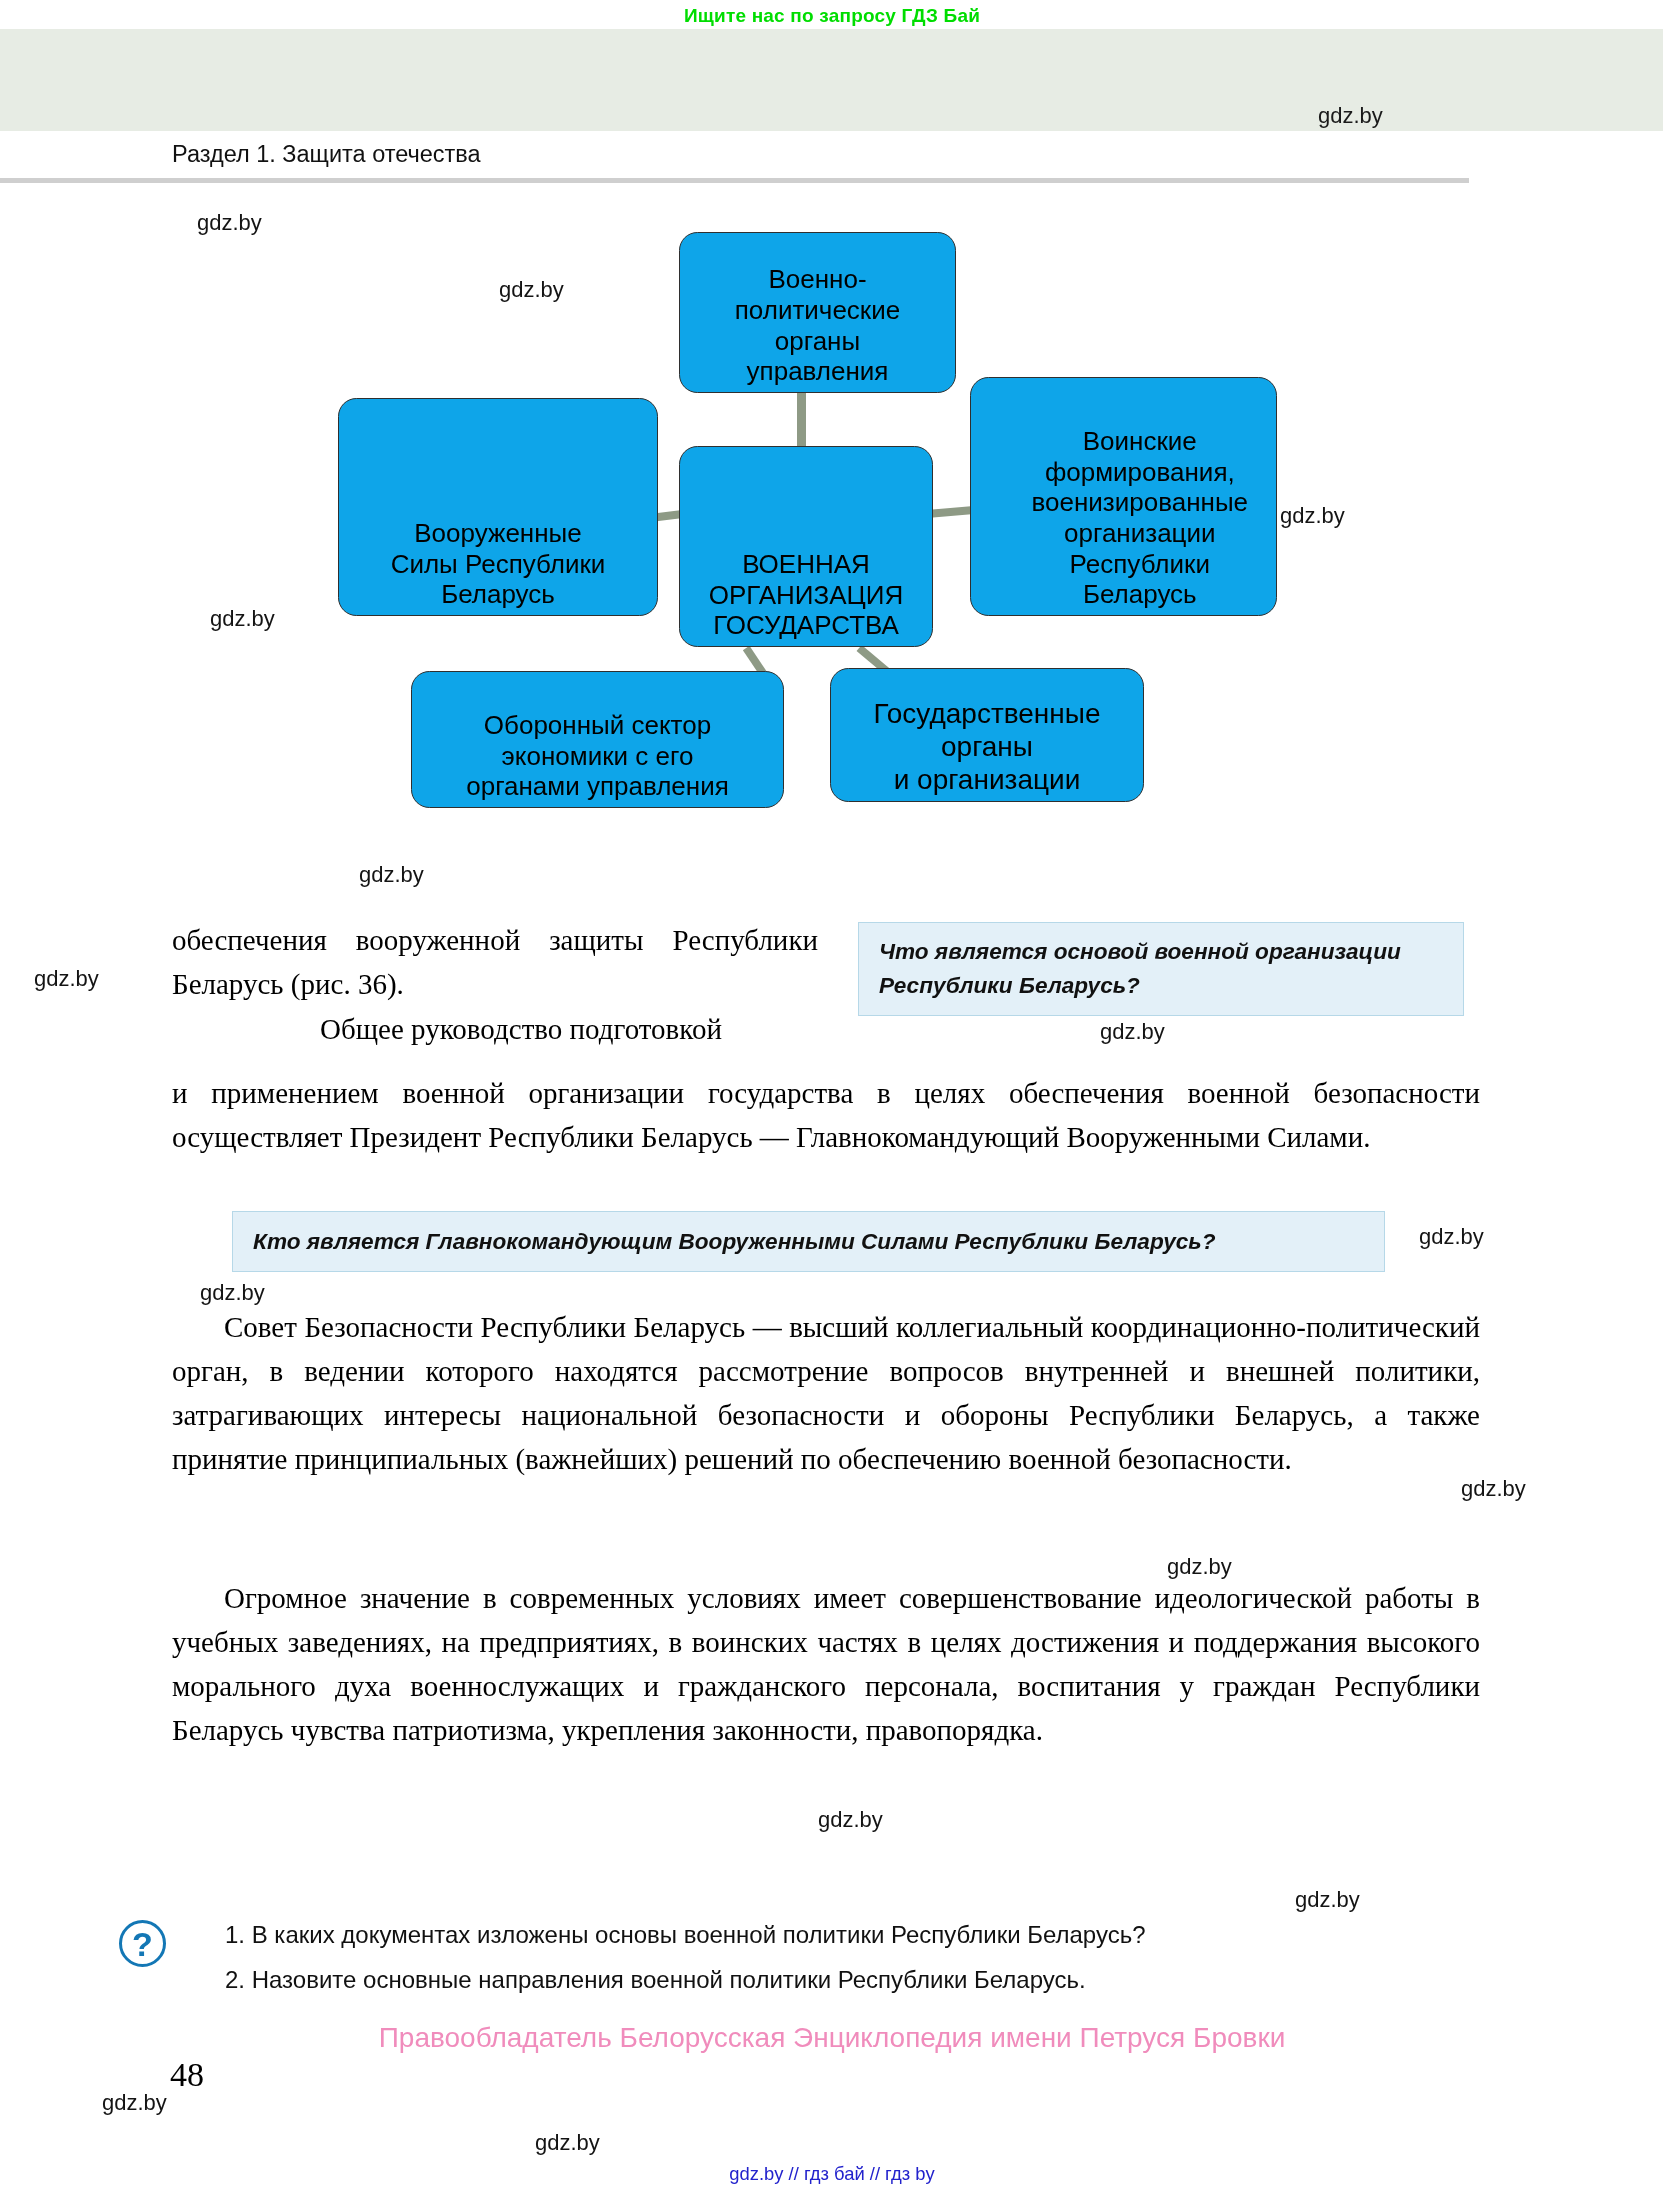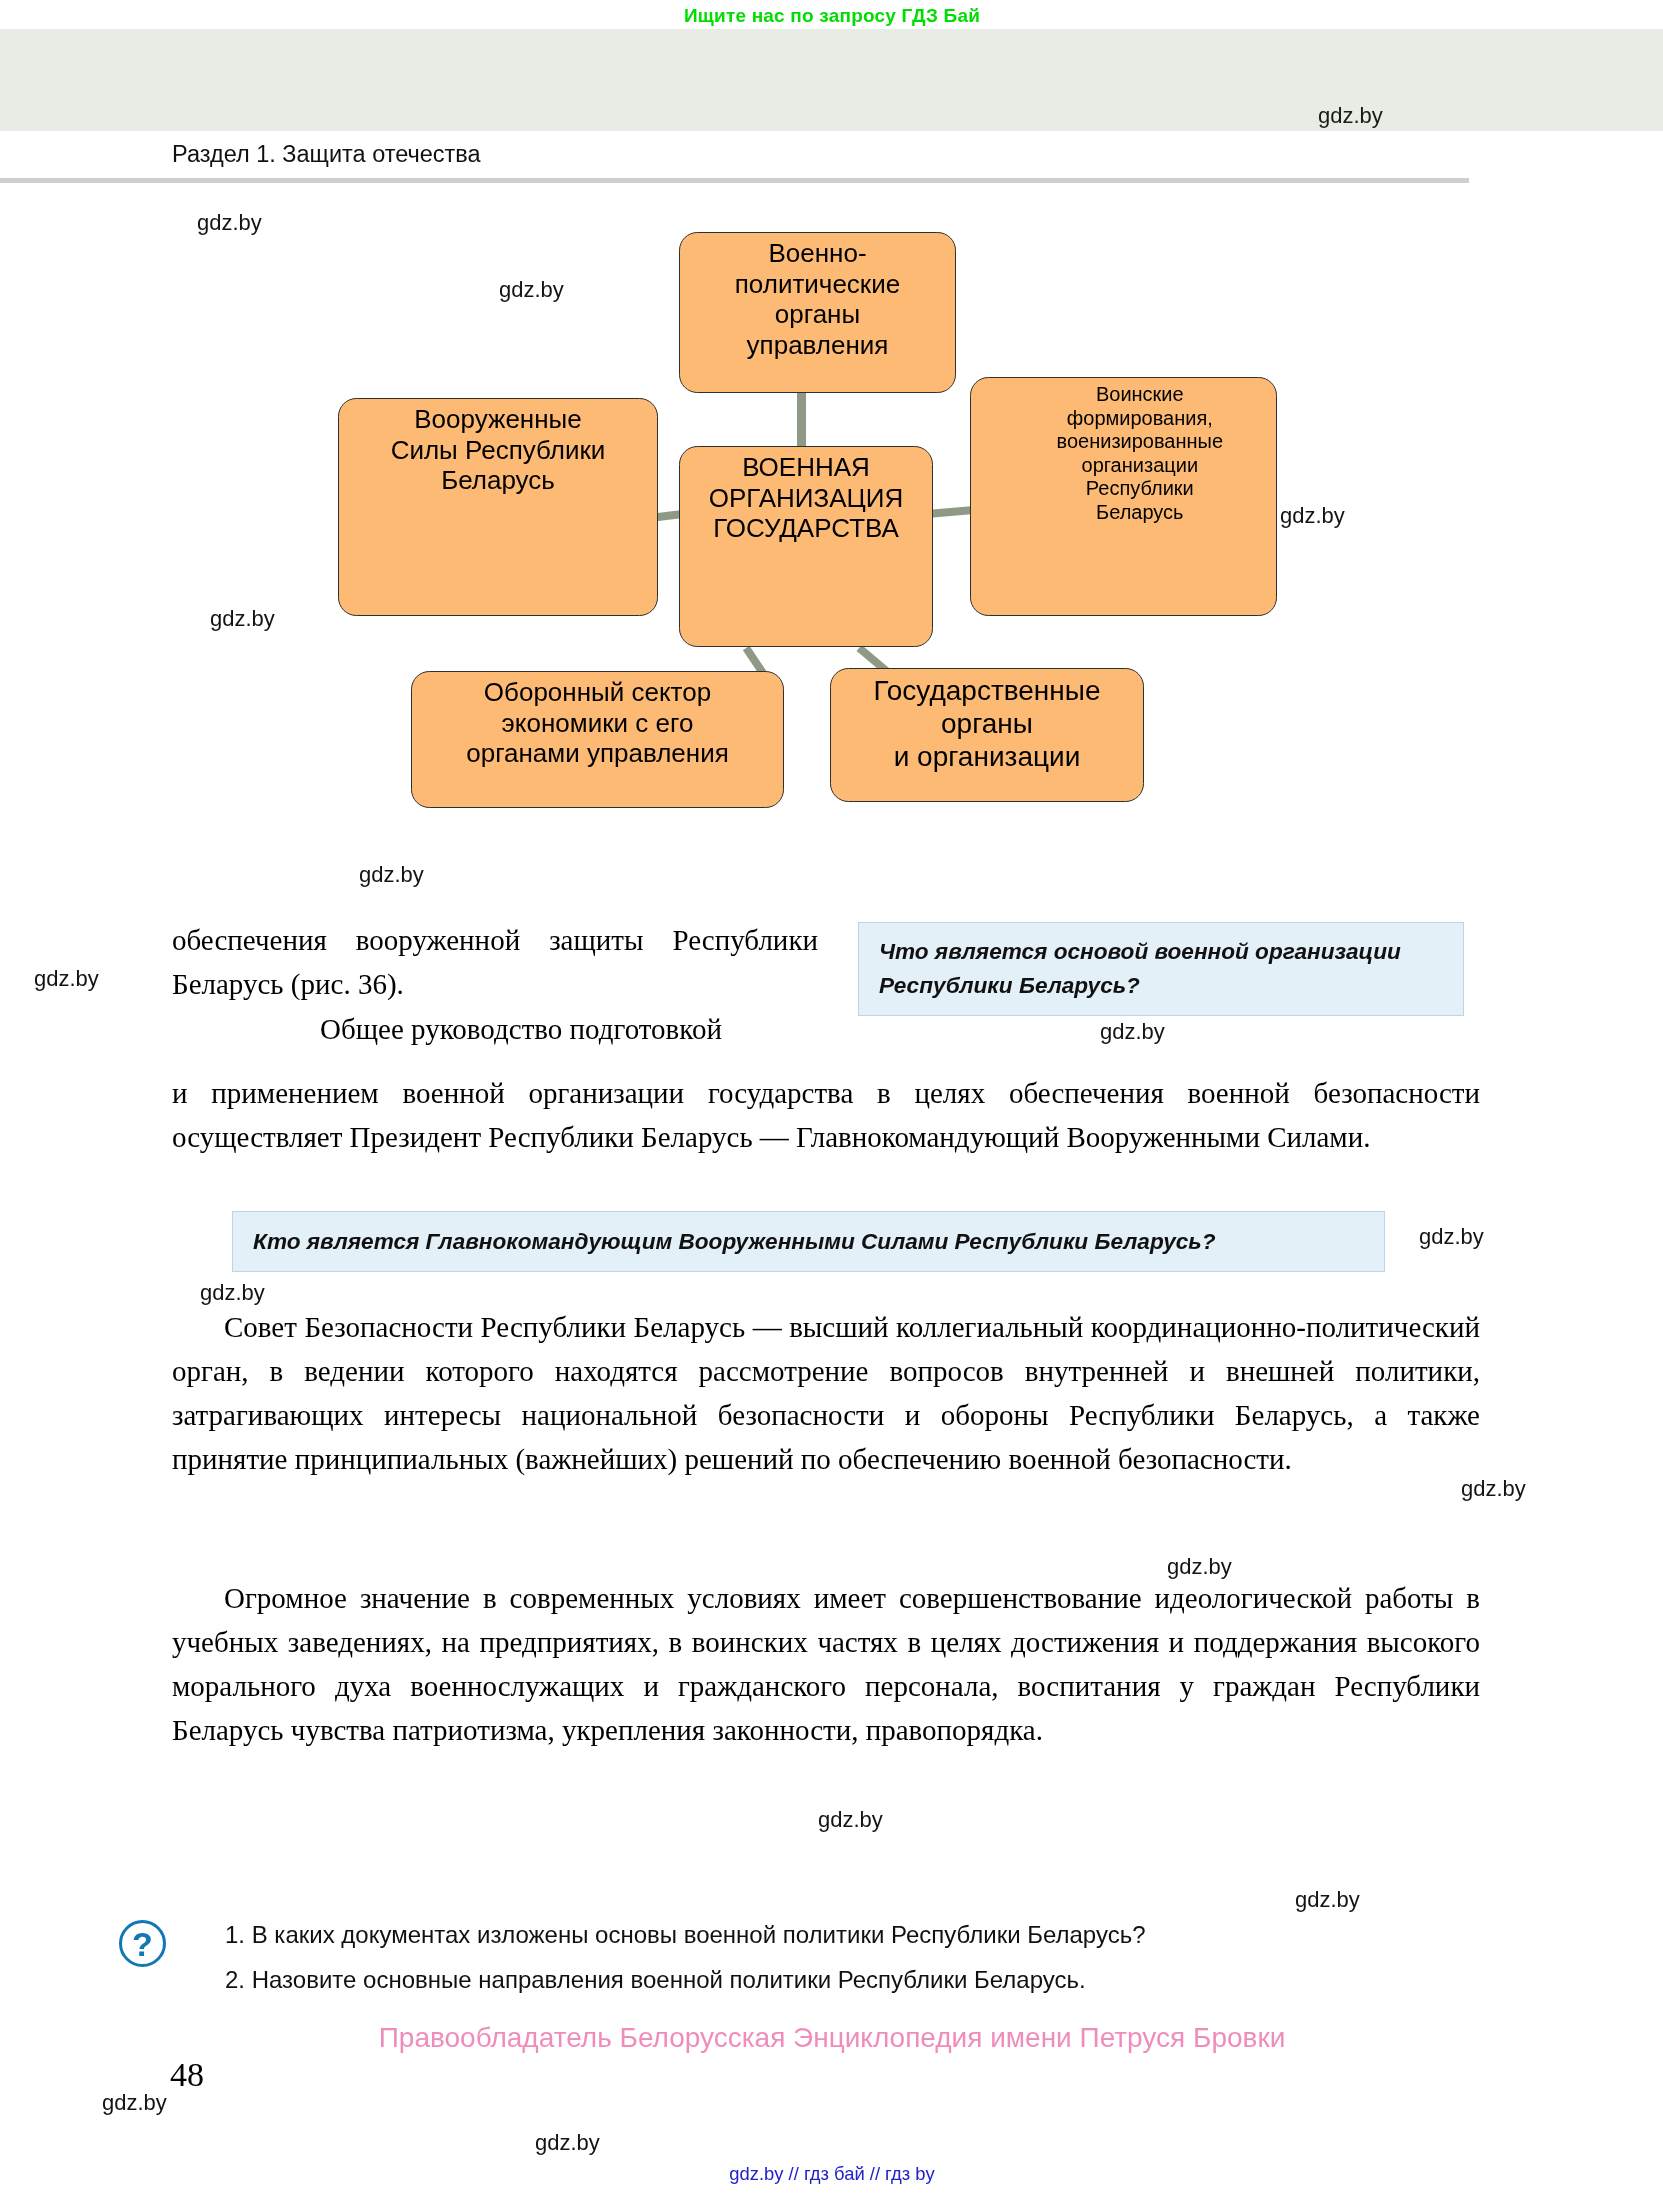--- a/index.html
+++ b/index.html
@@ -76,38 +76,38 @@
   #diagram {
     position: absolute;
     top: 250;
     left: 0;
     width: 1664px;
     height: 688px;
   }
   .node {
     position: absolute;
     box-sizing: border-box;
-    background: #fdba74;
+    background: #0ea5e9;
     border: 1.7px solid #2f2f2f;
     border-radius: 18.4px;
     display: flex;
-    align-items: flex-start;
+    align-items: flex-end;
     justify-content: center;
     text-align: center;
     font-family: "Liberation Sans", sans-serif;
     color: #000000;
     line-height: 1.18;
     padding: 5px 8.4px;
   }
   .node span { display: block; white-space: pre-line; }
 
   .node-top      { left: 679px; top: 232px;  width: 277px; height: 161px; font-size: 26px; }
   .node-left     { left: 338px; top: 398px;  width: 320px; height: 218px; font-size: 26px; }
   .node-center   { left: 679px; top: 446px;  width: 254px; height: 201px; font-size: 26px; }
-  .node-right    { left: 970px;top: 377px;  width: 307px; height: 239px; font-size: 20px; padding-left: 41px; }
+  .node-right    { left: 970px;top: 377px;  width: 307px; height: 239px; font-size: 26px; padding-left: 41px; }
   .node-bl       { left: 411px; top: 671px;  width: 373px; height: 137px; font-size: 26px; }
   .node-br       { left: 830px; top: 668px;  width: 314px; height: 134px; font-size: 28px; }
 
   .connector {
     position: absolute;
     background: #8e9a85;
   }
   .conn-top    { left: 797px; top: 391px;  width: 9.2px; height: 60px; }
   .conn-left   { left: 650px; top: 514px;  width: 37px;  height: 8.4px; transform: rotate(-7deg); transform-origin: left center; }
   .conn-right  { left: 927px;top: 510px;  width: 50px;  height: 8.4px; transform: rotate(-5deg); transform-origin: left center; }

